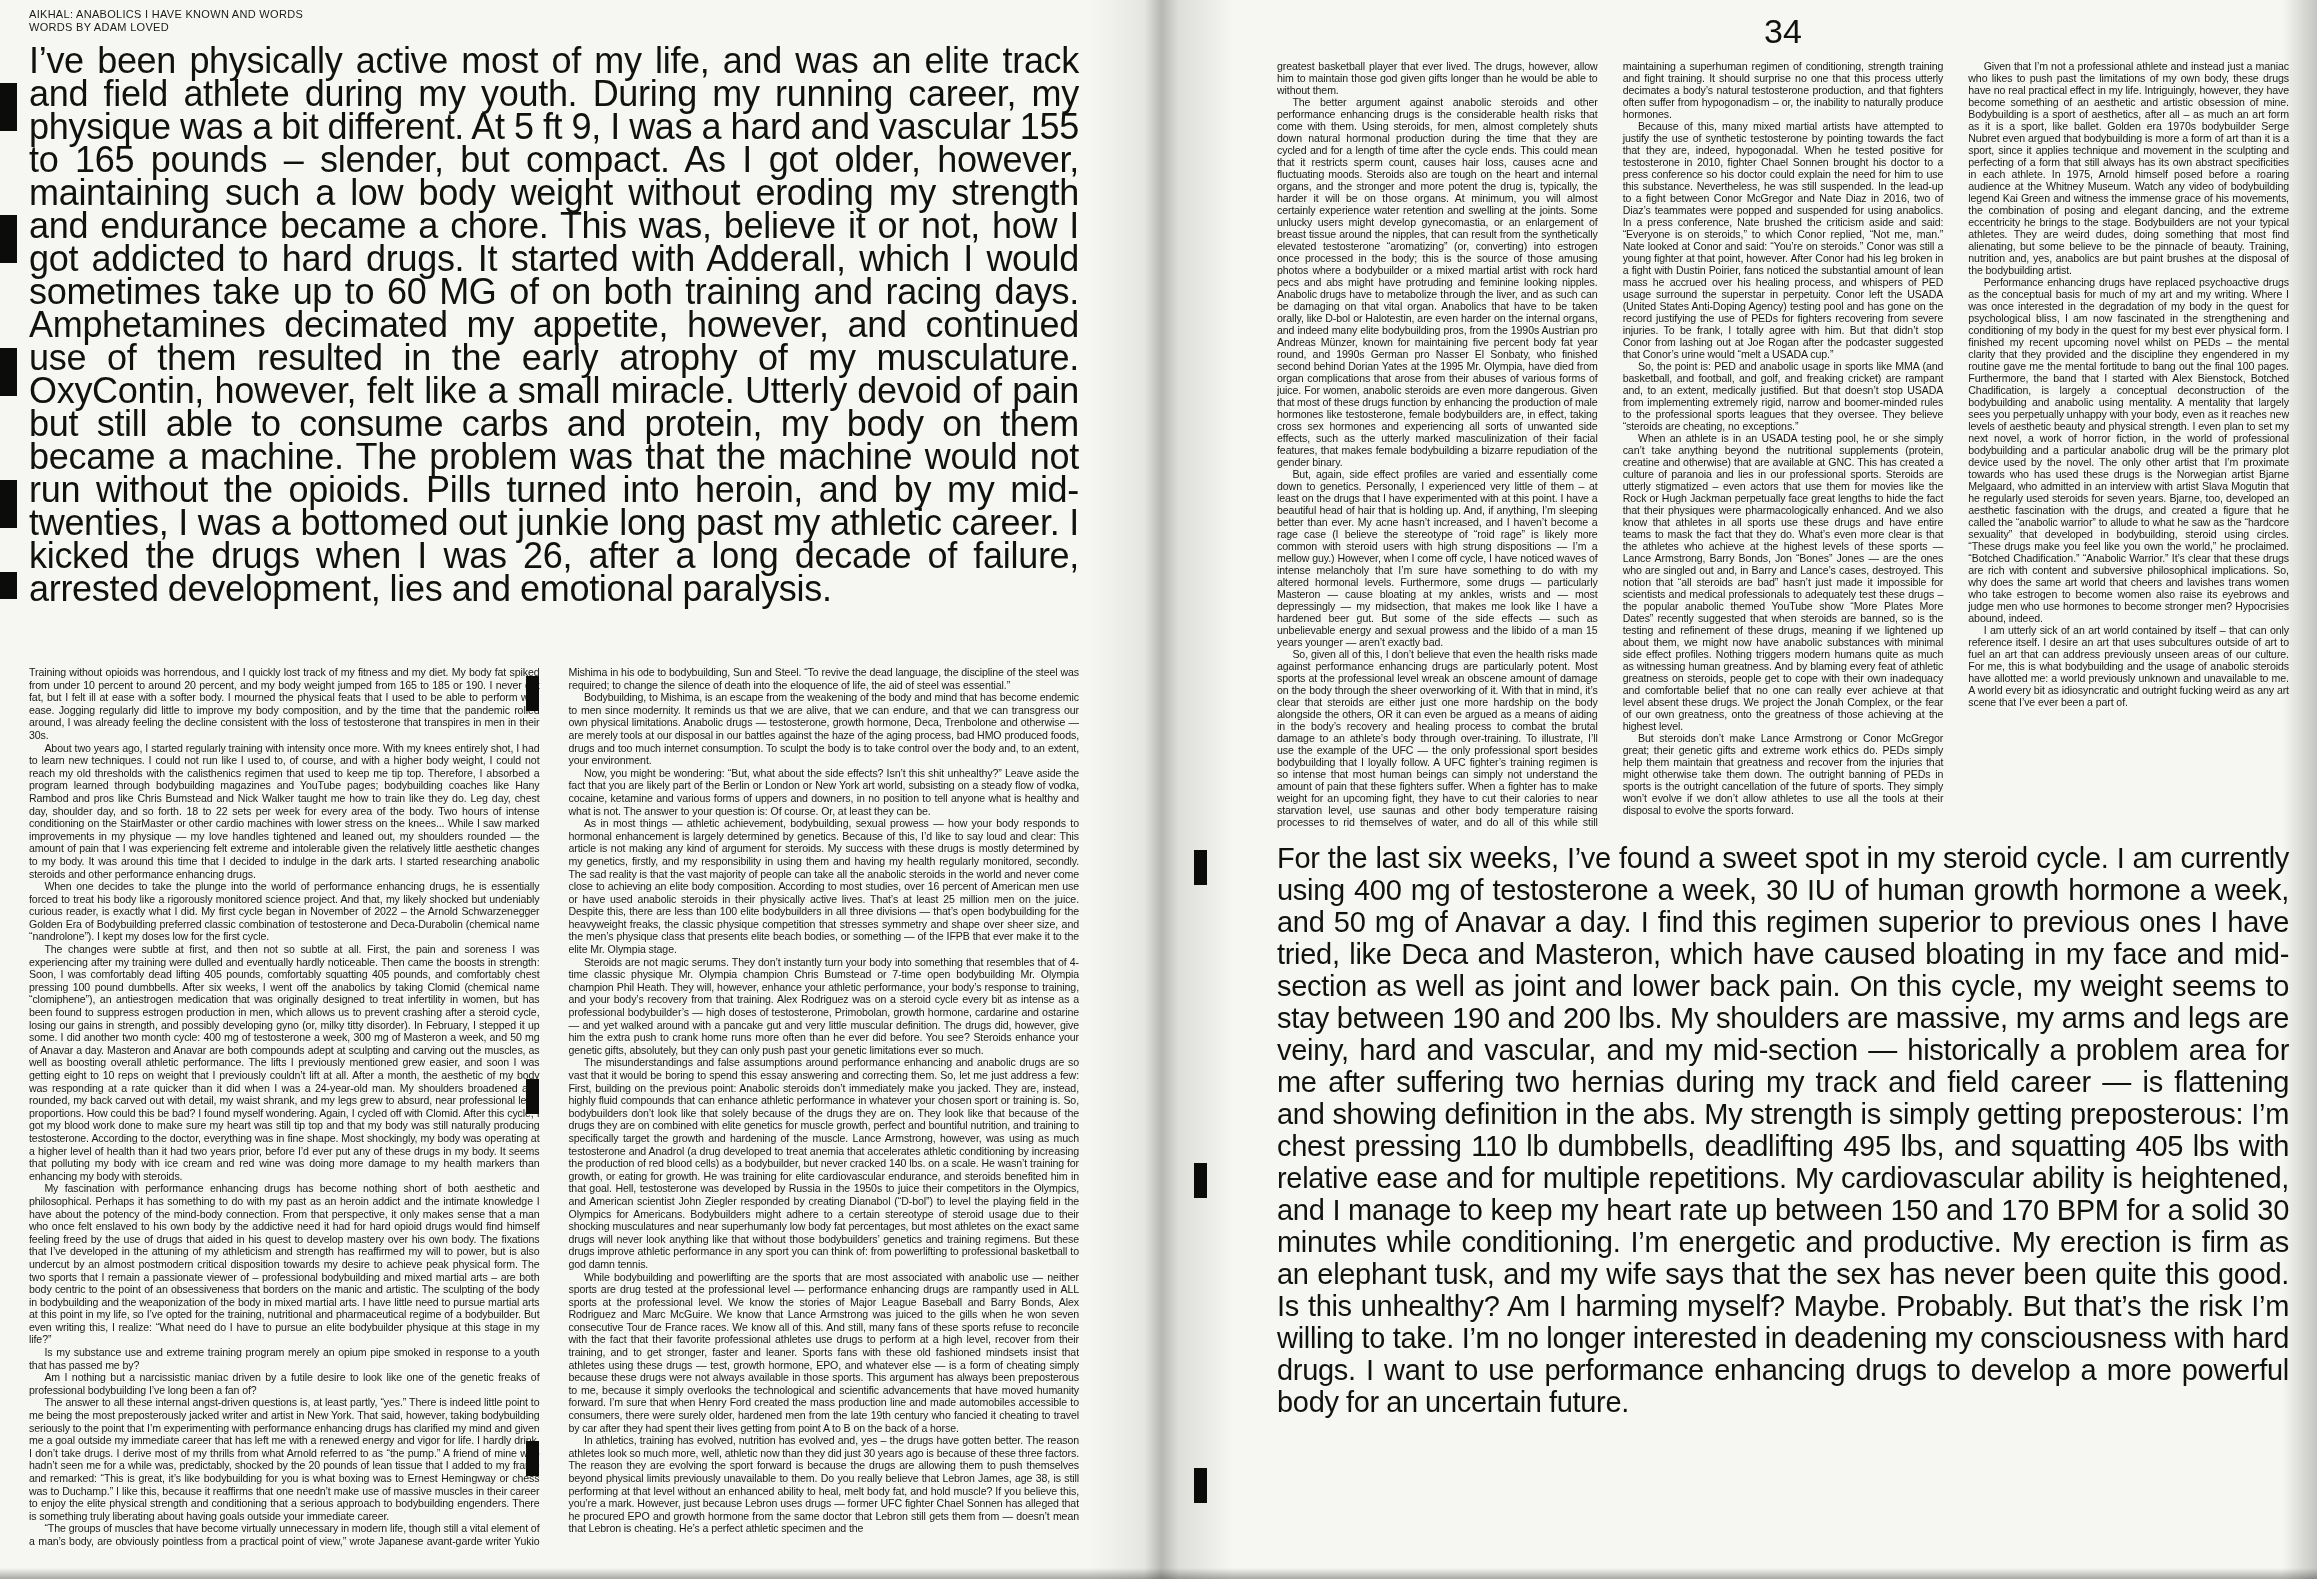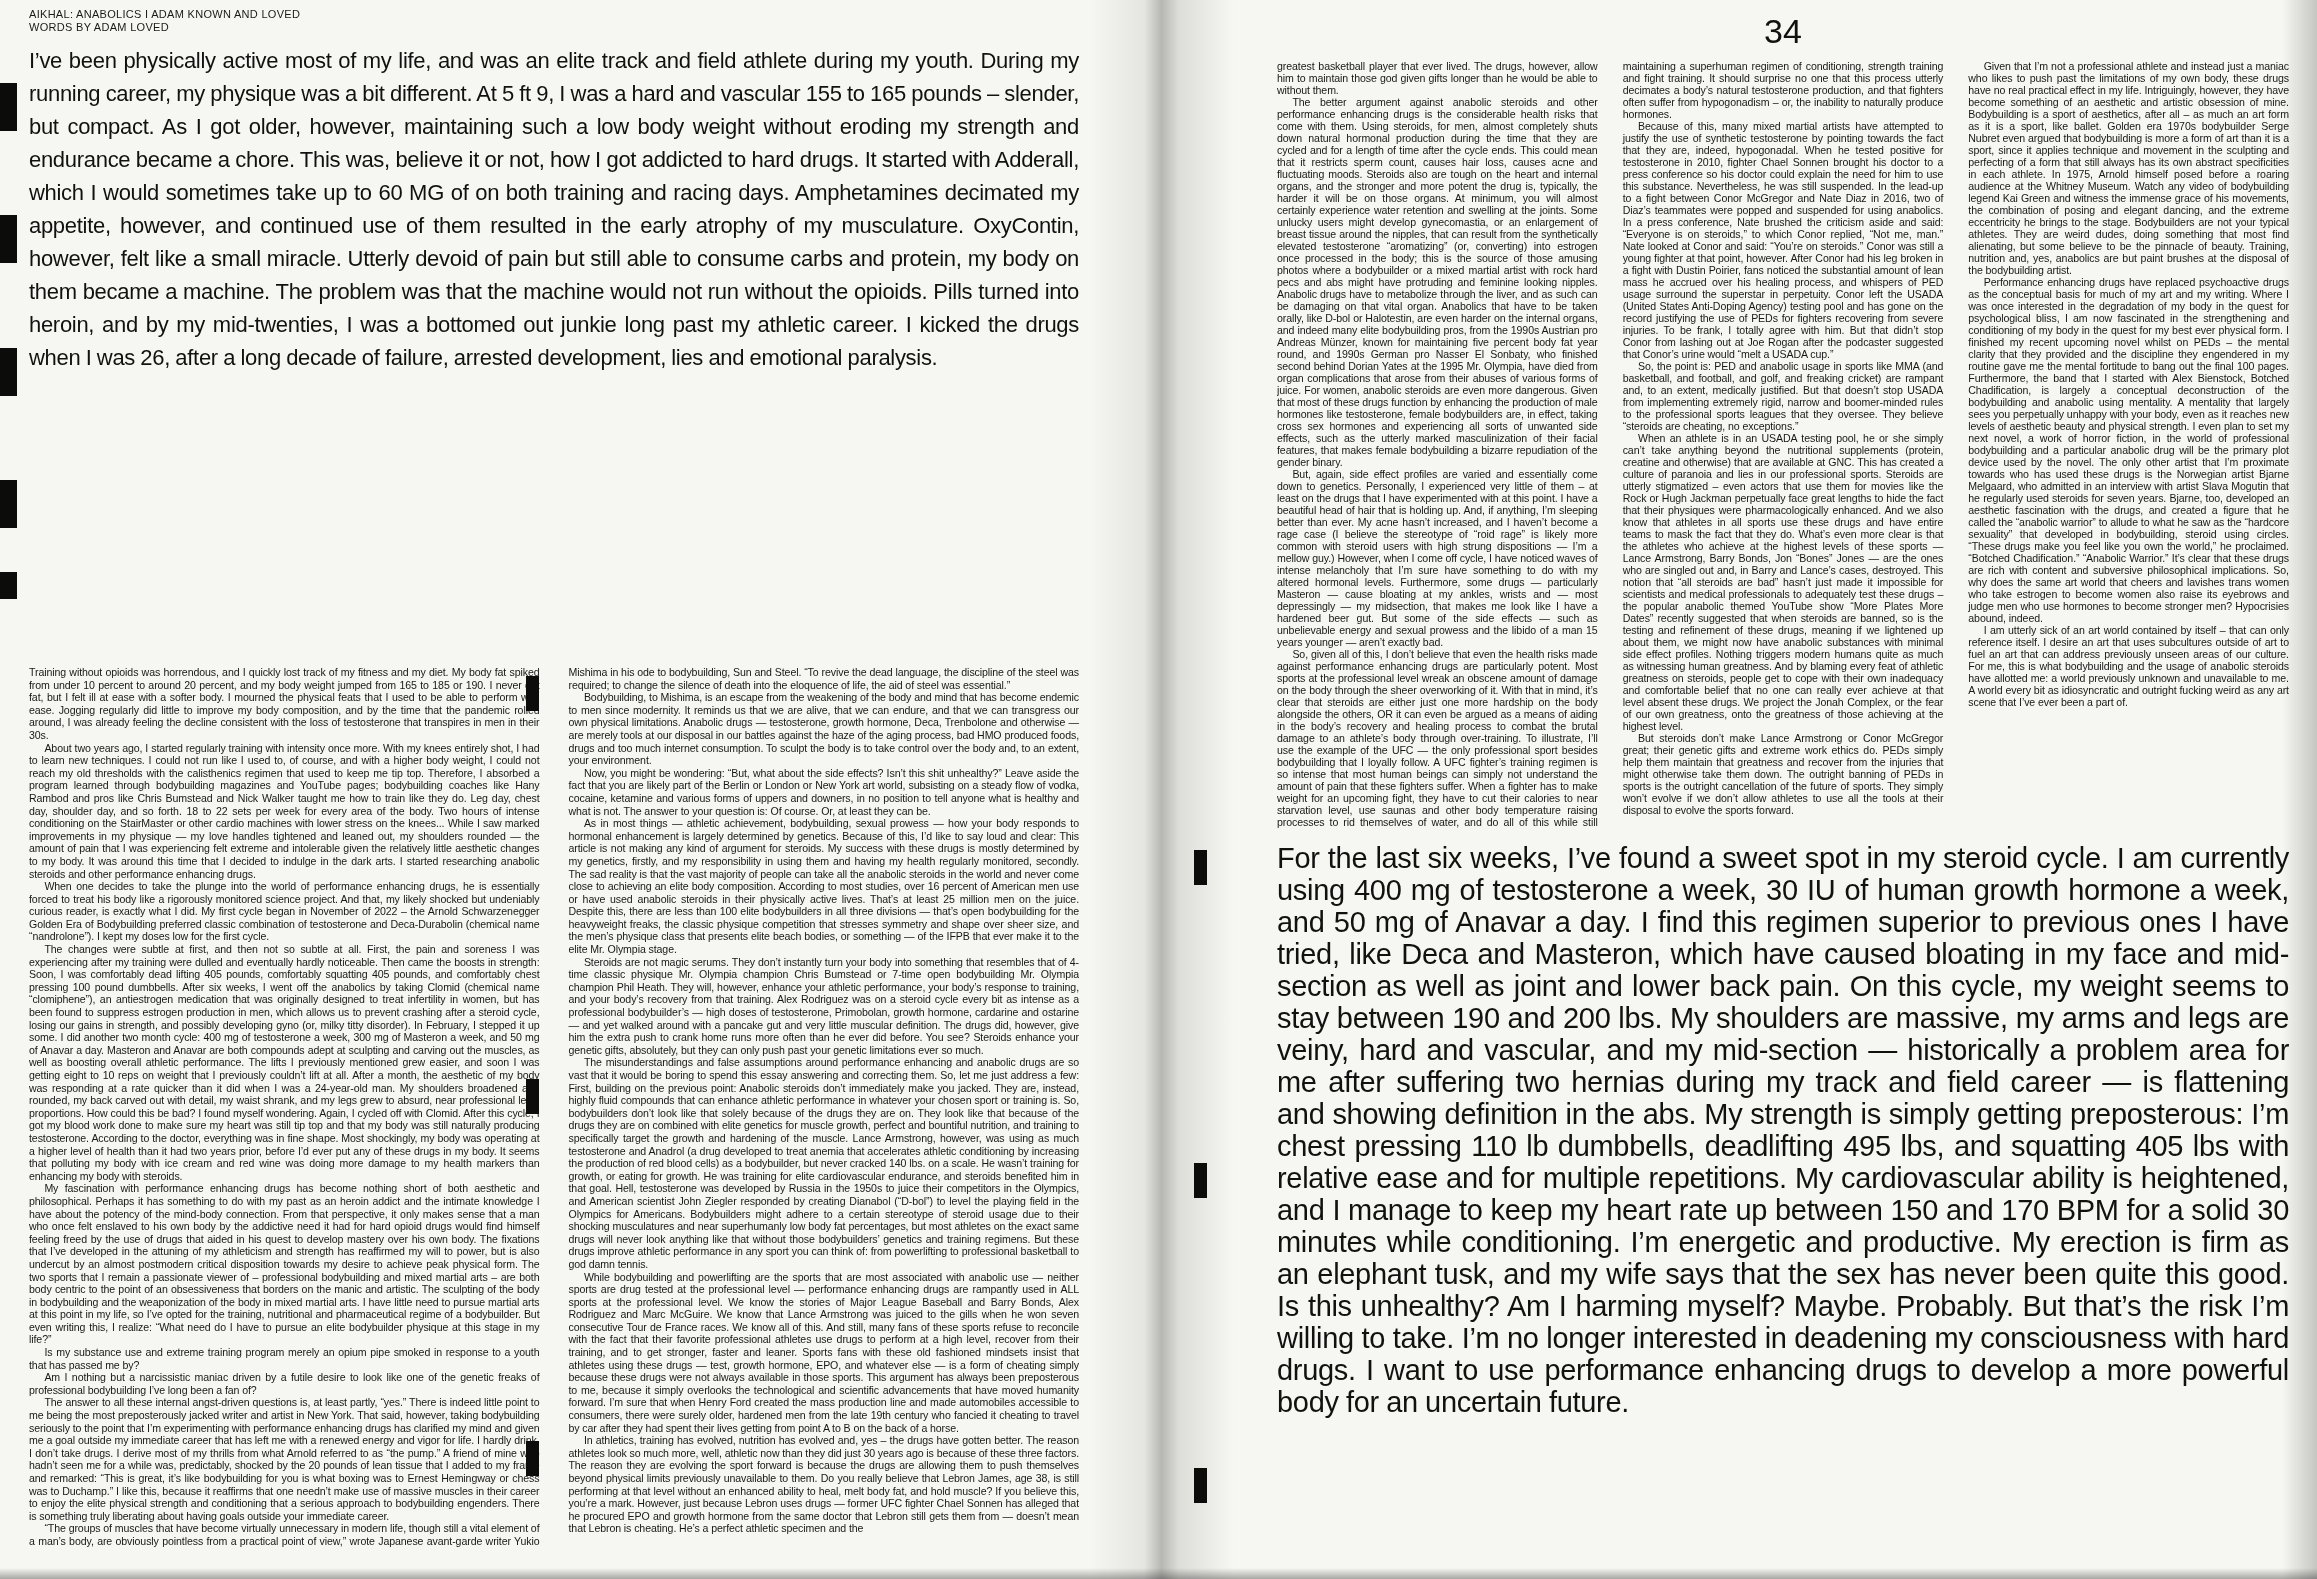--- a/index.html
+++ b/index.html
@@ -34,21 +34,21 @@
   .display {
     text-align: justify;
     color: #111110;
     letter-spacing: -0.3px;
     word-spacing: -0.5px;
     hyphens: auto;
   }
   .intro {
     position: absolute; left: 29px; top: 44px;
     width: 1050px;
-    font-size: 22px; line-height: 33px;
+    font-size: 36px; line-height: 33px;
   }
   .outro {
     position: absolute; left: 118px; top: 842px;
     width: 1012px;
     font-size: 29px; line-height: 32px;
   }
 
   
   .folio {
     position: absolute; text-align: center;
@@ -103,21 +103,21 @@
     pointer-events: none;
   }
 </style>
 </head>
 <body>
 
 <div class="spread">
 
   <div class="page page-left">
     <div class="kicker">
-      <div>AIKHAL: ANABOLICS I ADAM KNOWN AND LOVED</div>
+      <div>AIKHAL: ANABOLICS I HAVE KNOWN AND WORDS</div>
       <div>WORDS BY ADAM LOVED</div>
     </div>
 
     <div class="display intro">I’ve been physically active most of my life, and was an elite track and field athlete during my youth. During my running career, my physique was a bit different. At 5 ft 9, I was a hard and vascular 155 to 165 pounds – slender, but compact. As I got older, however, maintaining such a low body weight without eroding my strength and endurance became a chore. This was, believe it or not, how I got addicted to hard drugs. It started with Adderall, which I would sometimes take up to 60 MG of on both training and racing days. Amphetamines decimated my appetite, however, and continued use of them resulted in the early atrophy of my musculature. OxyContin, however, felt like a small miracle. Utterly devoid of pain but still able to consume carbs and protein, my body on them became a machine. The problem was that the machine would not run without the opioids. Pills turned into heroin, and by my mid-twenties, I was a bottomed out junkie long past my athletic career. I kicked the drugs when I was 26, after a long decade of failure, arrested development, lies and emotional paralysis.</div>
 
 
     <div class="cols cols-left">
         <p>Training without opioids was horrendous, and I quickly lost track of my fitness and my diet. My body fat spiked from under 10 percent to around 20 percent, and my body weight jumped from 165 to 185 or 190. I never got fat, but I felt ill at ease with a softer body. I mourned the physical feats that I used to be able to perform with ease. Jogging regularly did little to improve my body composition, and by the time that the pandemic rolled around, I was already feeling the decline consistent with the loss of testosterone that transpires in men in their 30s.</p>
         <p>About two years ago, I started regularly training with intensity once more. With my knees entirely shot, I had to learn new techniques. I could not run like I used to, of course, and with a higher body weight, I could not reach my old thresholds with the calisthenics regimen that used to keep me tip top. Therefore, I absorbed a program learned through bodybuilding magazines and YouTube pages; bodybuilding coaches like Hany Rambod and pros like Chris Bumstead and Nick Walker taught me how to train like they do. Leg day, chest day, shoulder day, and so forth. 18 to 22 sets per week for every area of the body. Two hours of intense conditioning on the StairMaster or other cardio machines with lower stress on the knees... While I saw marked improvements in my physique — my love handles tightened and leaned out, my shoulders rounded — the amount of pain that I was experiencing felt extreme and intolerable given the relatively little aesthetic changes to my body. It was around this time that I decided to indulge in the dark arts. I started researching anabolic steroids and other performance enhancing drugs.</p>
         <p>When one decides to take the plunge into the world of performance enhancing drugs, he is essentially forced to treat his body like a rigorously monitored science project. And that, my likely shocked but undeniably curious reader, is exactly what I did. My first cycle began in November of 2022 – the Arnold Schwarzenegger Golden Era of Bodybuilding preferred classic combination of testosterone and Deca-Durabolin (chemical name “nandrolone”). I kept my doses low for the first cycle.</p>

